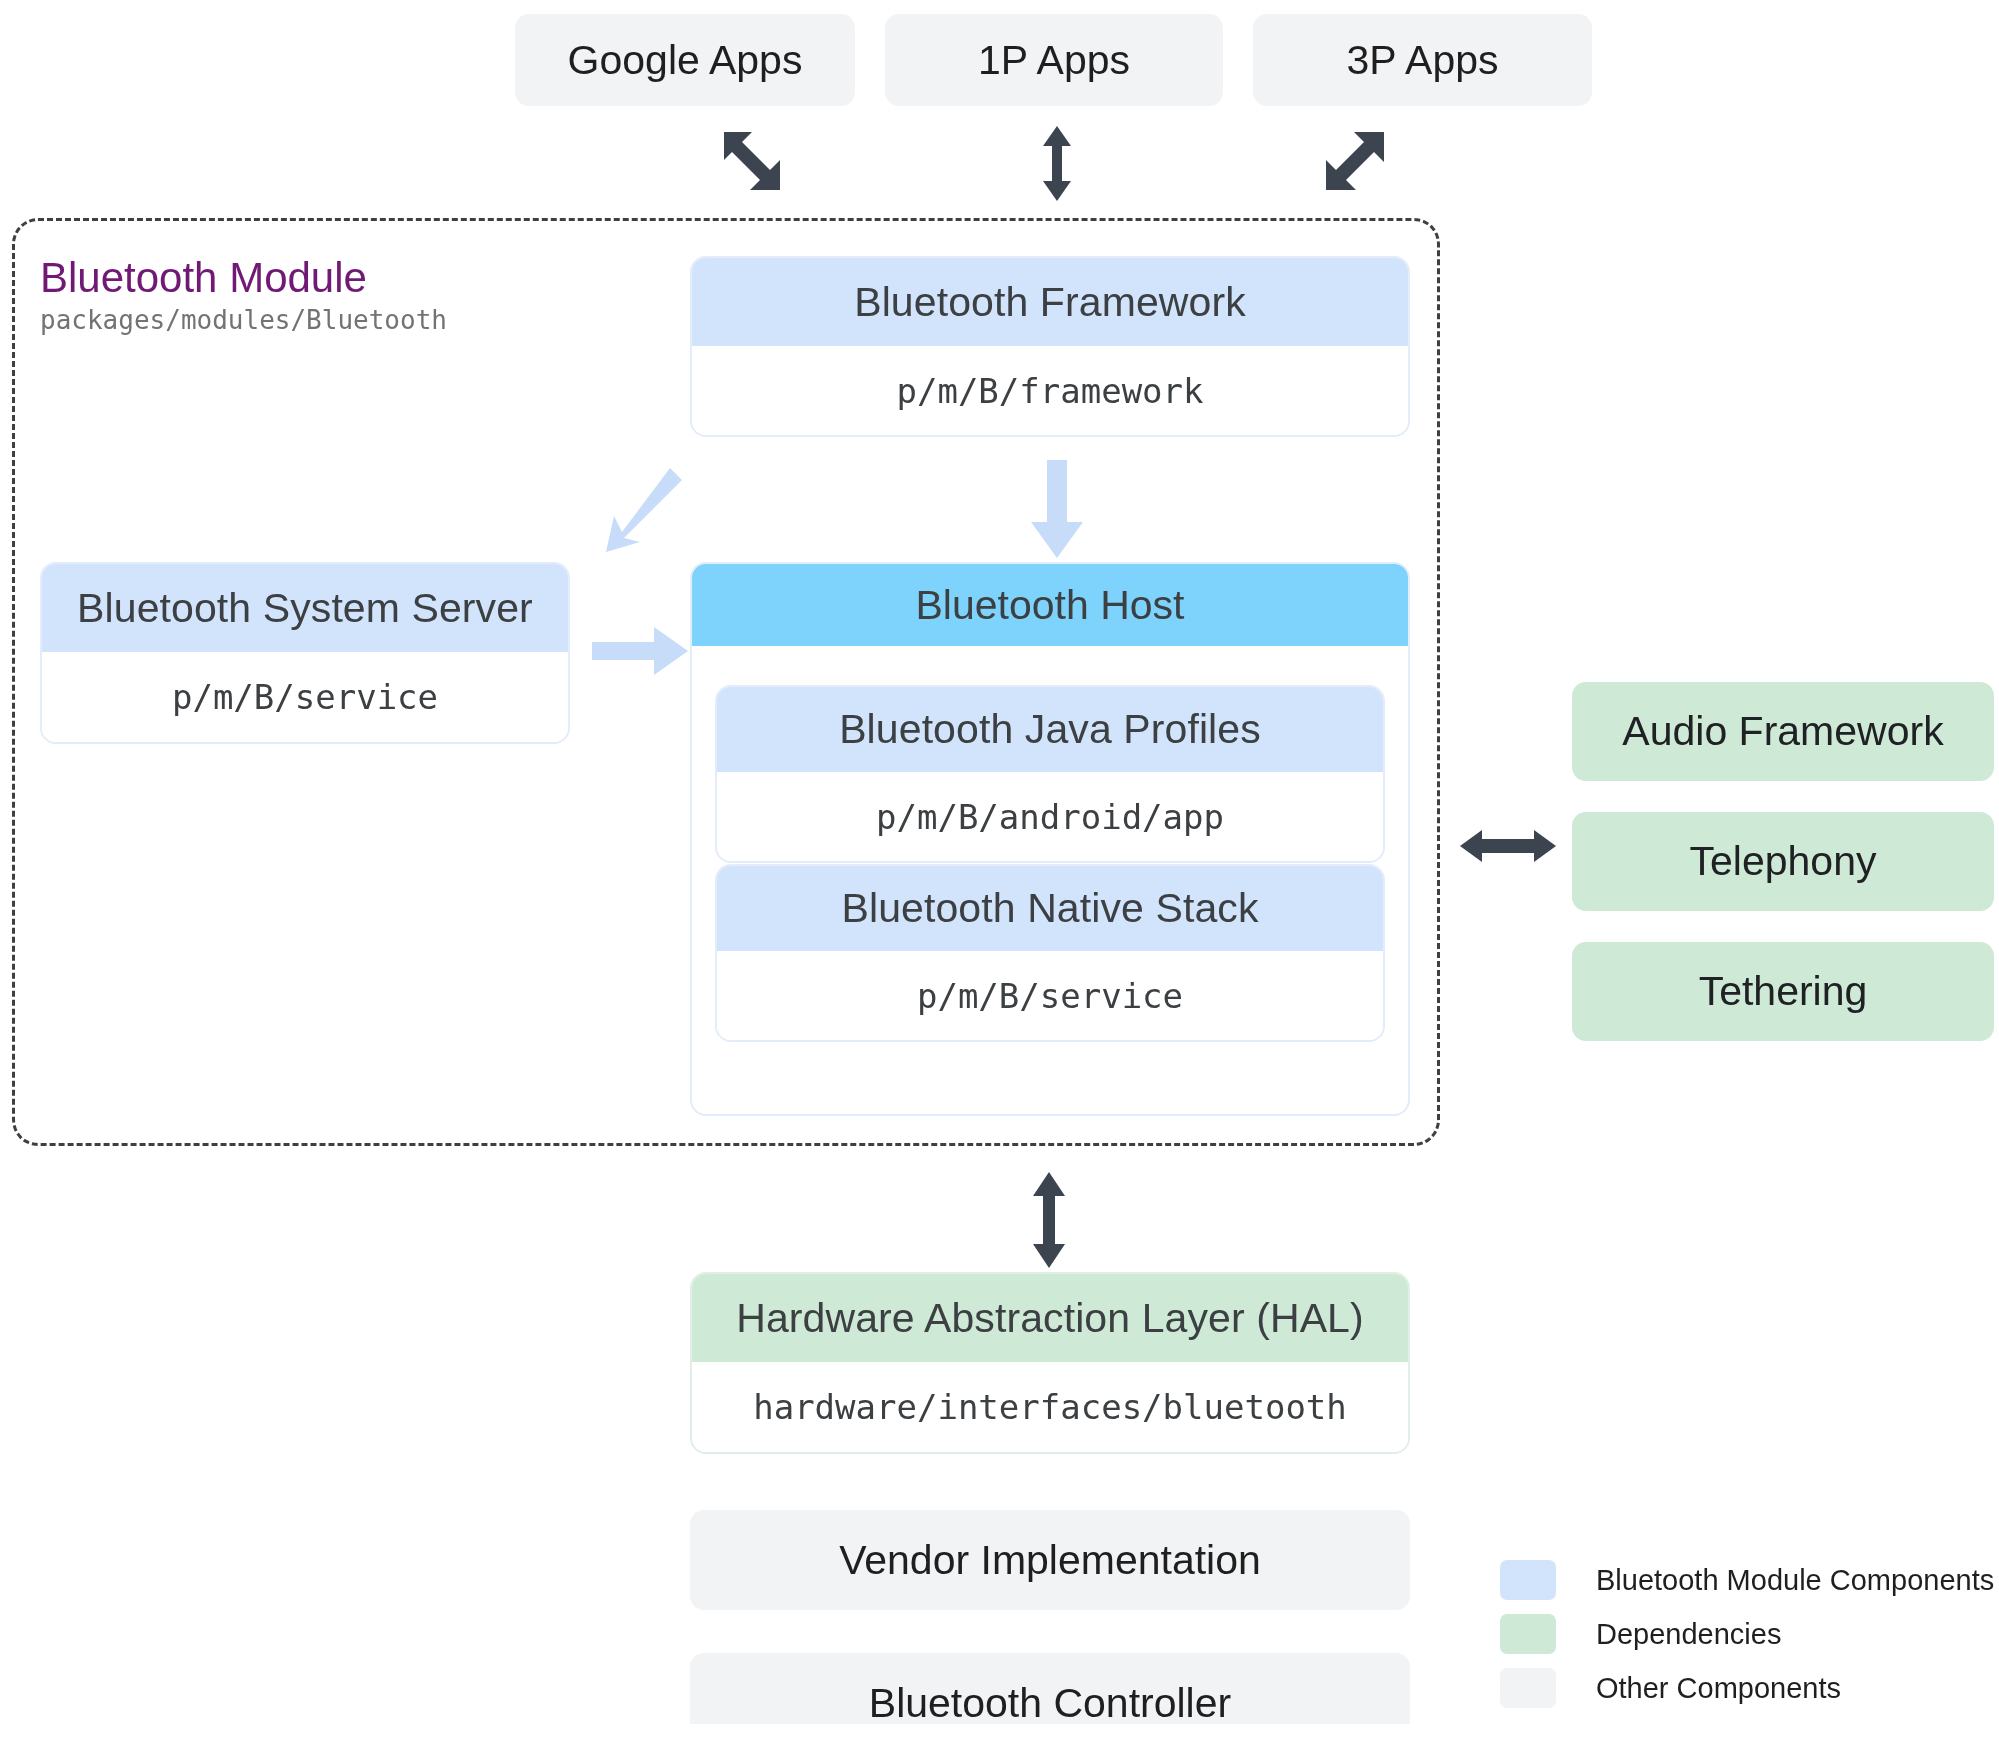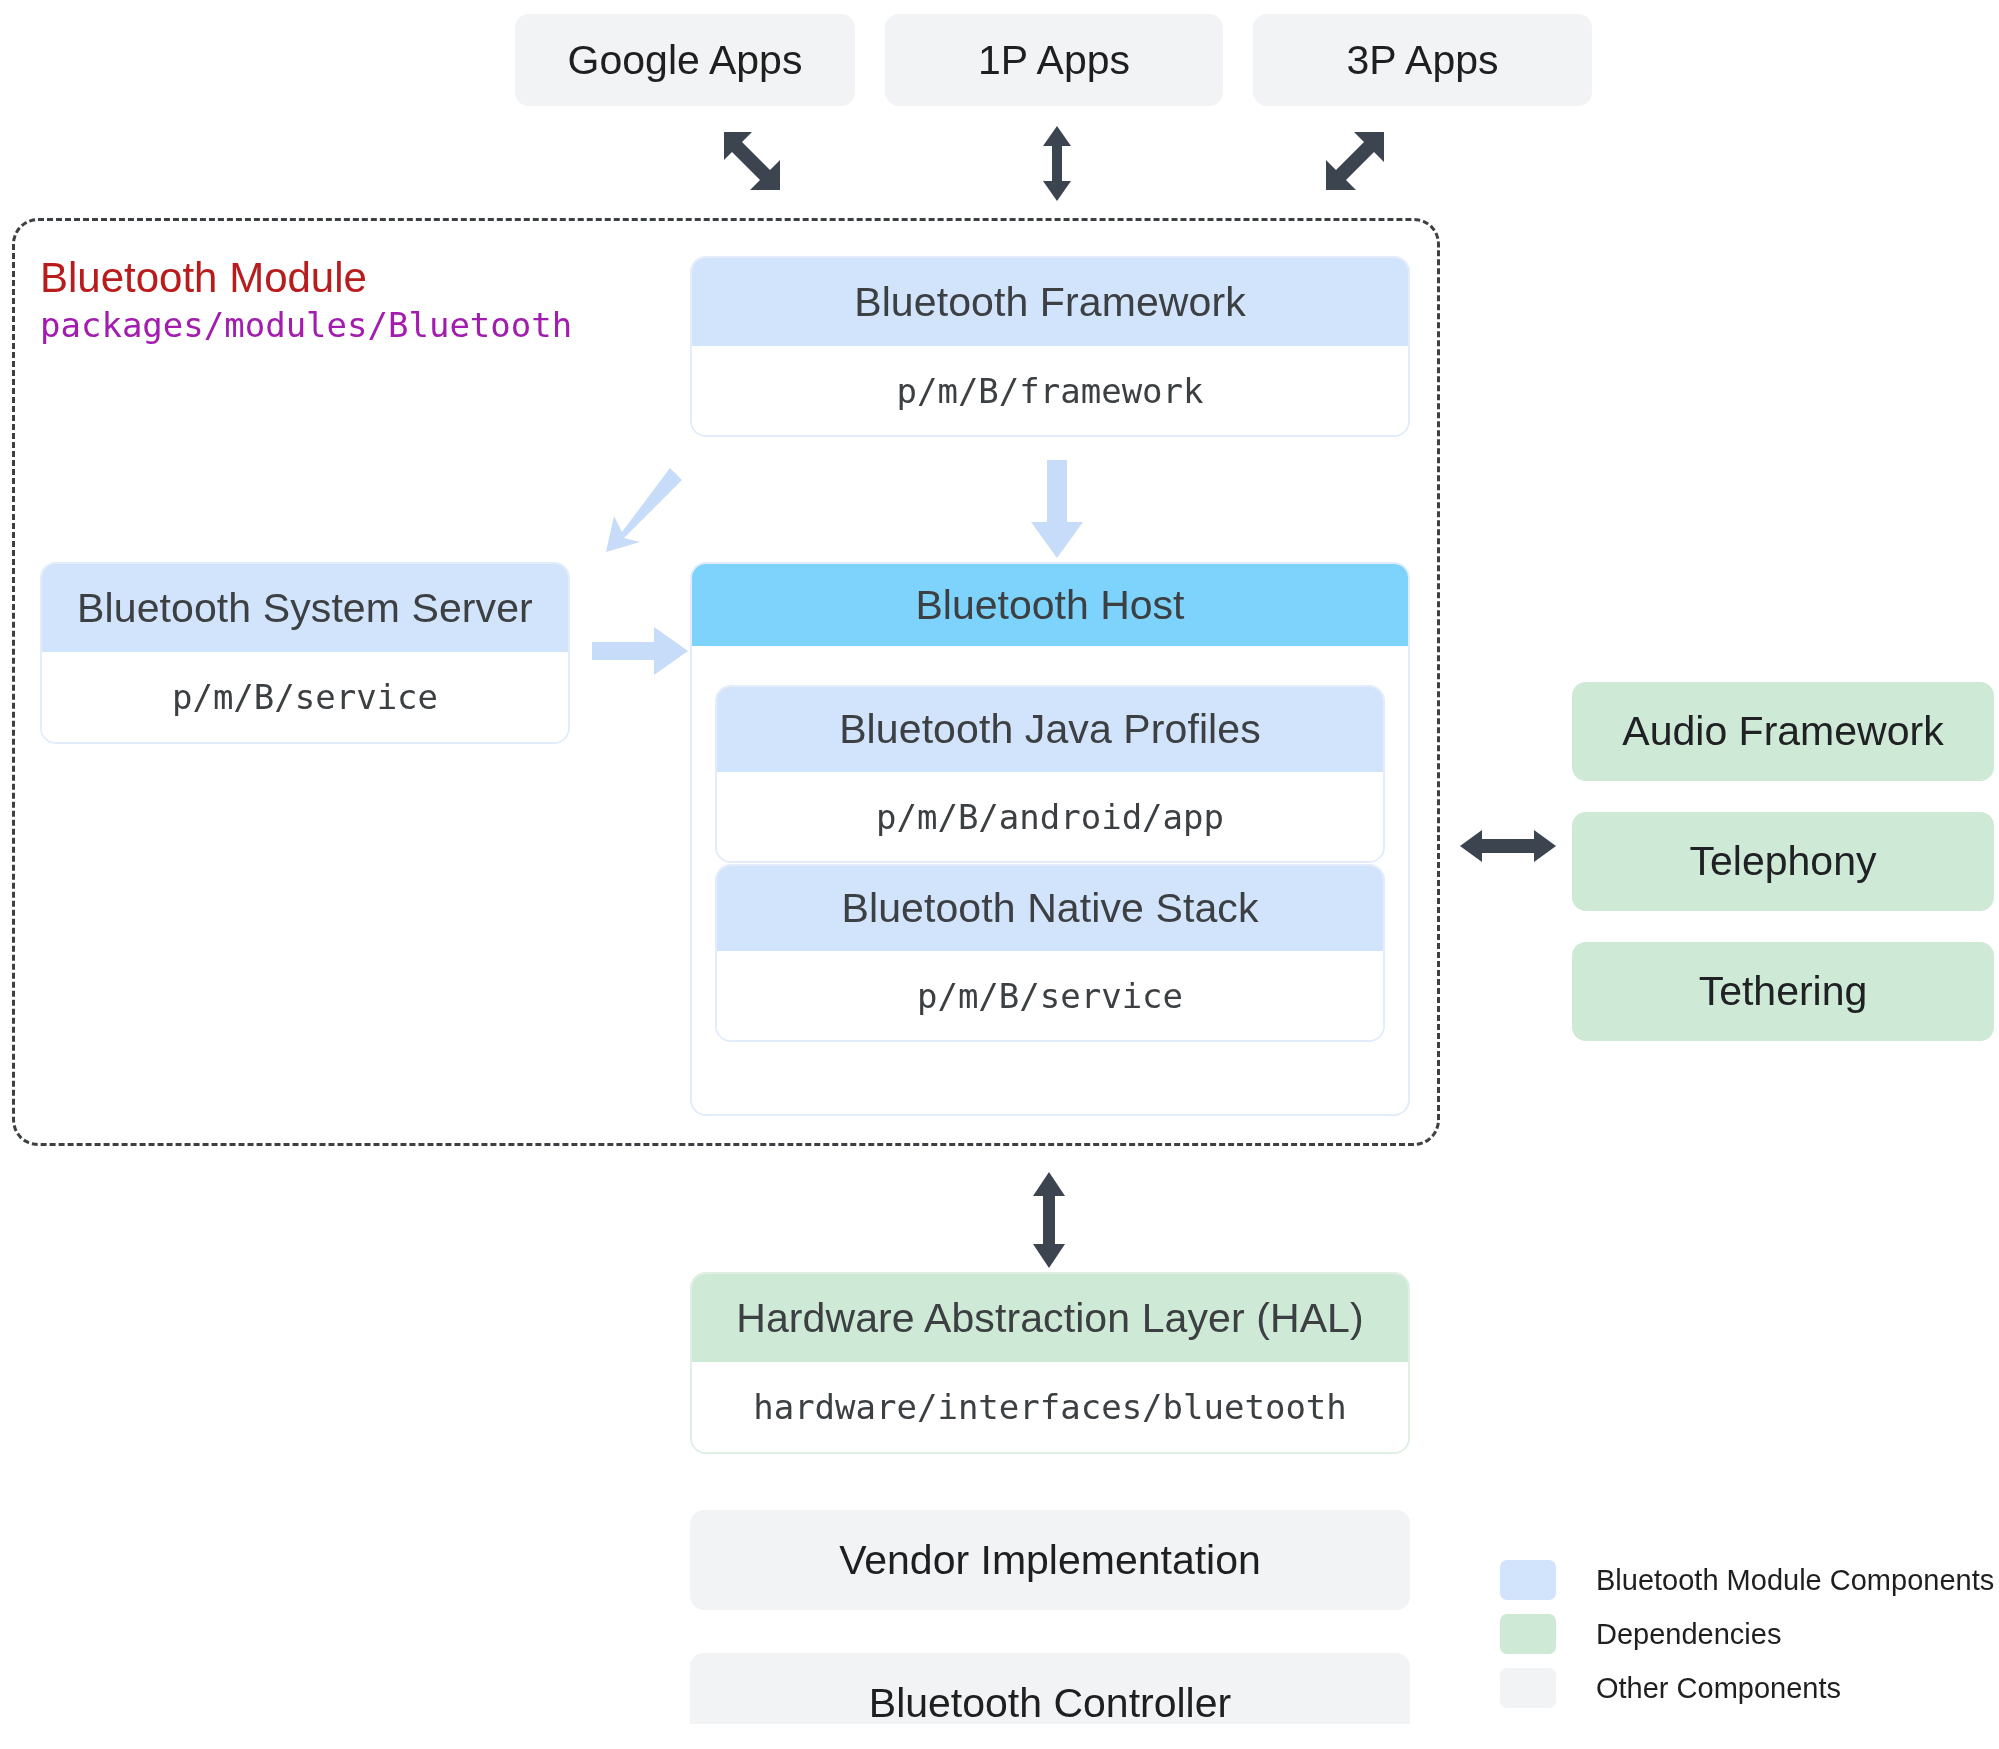--- a/index.html
+++ b/index.html
@@ -87,28 +87,28 @@
   
   #module-container {
     position: absolute;
     box-sizing: border-box;
     border: 3px dashed #3c4043;
     border-radius: 26px;
   }
   #module-title {
     position: absolute;
     font-size: 42px;
-    color: #b91c1c;
+    color: #701a75;
     white-space: nowrap;
   }
   #module-path {
     position: absolute;
     font-family: "DejaVu Sans Mono", "Liberation Mono", monospace;
-    font-size: 34px;
-    color: #a21caf;
+    font-size: 26px;
+    color: #737373;
     white-space: nowrap;
   }
 
   
   #host-card {
     position: absolute;
     box-sizing: border-box;
     border-radius: 16px;
     border: 2px solid #e3ecfb;
     background: #ffffff;

